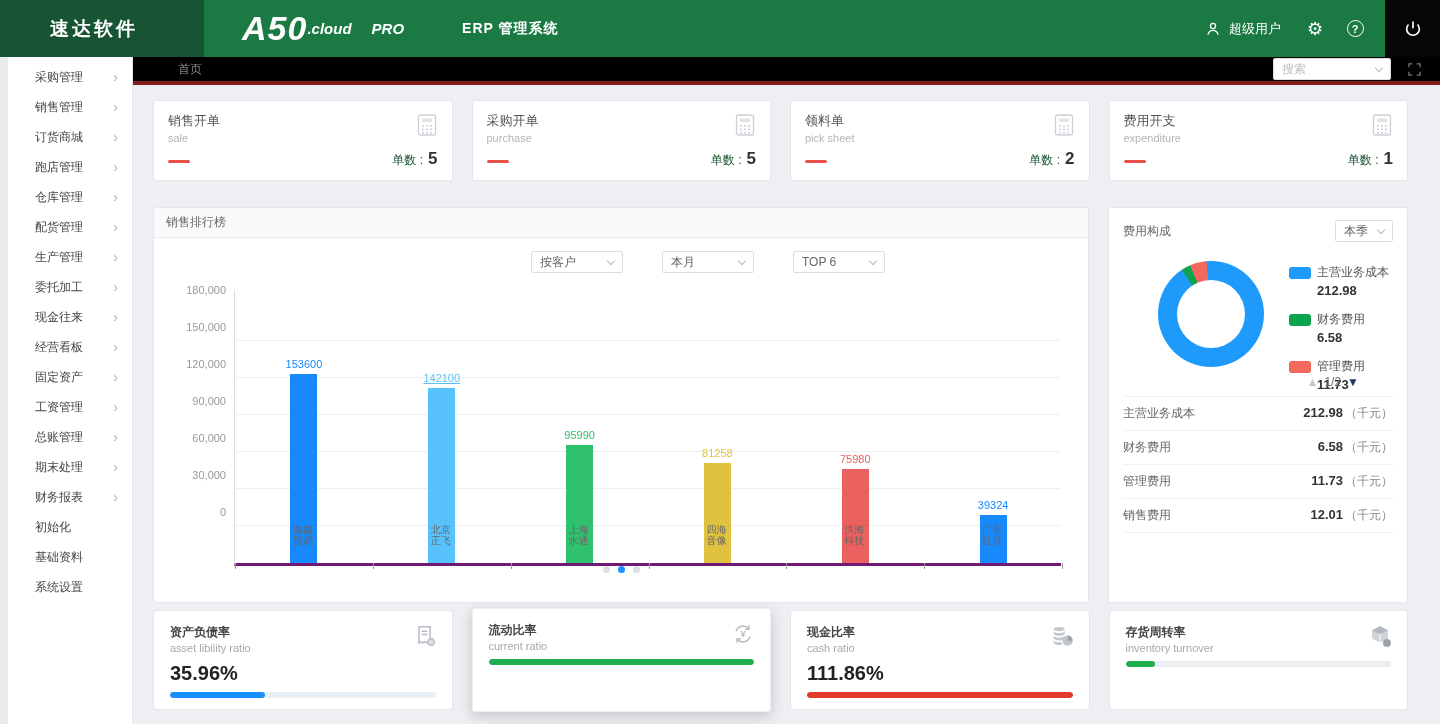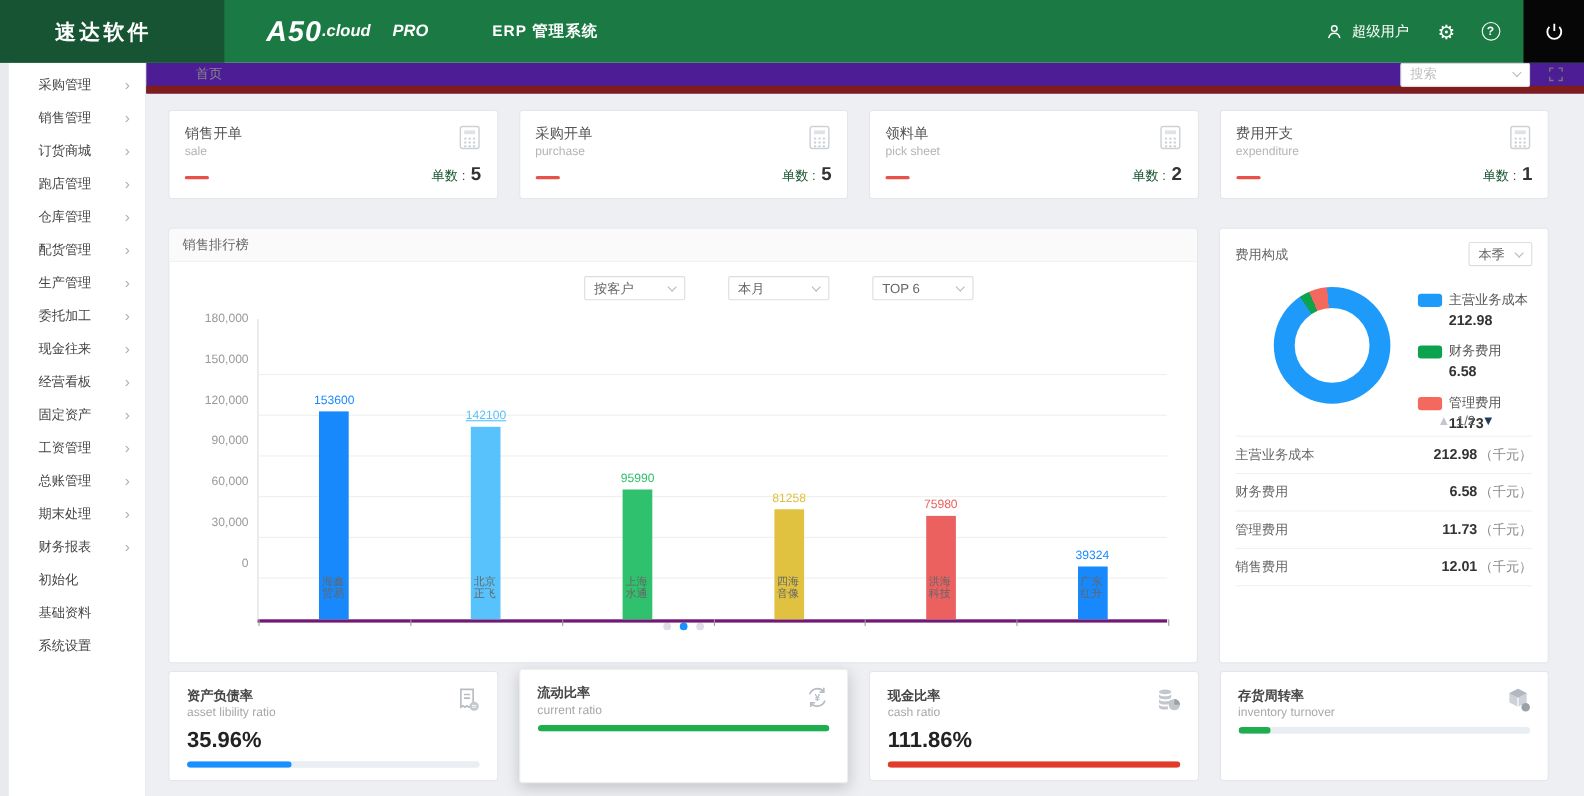--- a/index.html
+++ b/index.html
@@ -3,40 +3,40 @@
 <meta charset="utf-8">
 <style>
   *{box-sizing:border-box;margin:0;padding:0;}
   html,body{width:1440px;height:724px;}
   body{position:relative;font-family:"Liberation Sans","DejaVu Sans",sans-serif;background:#edeff2;overflow:hidden;}
 
   
   .header{position:absolute;top:0;left:0;right:0;height:57px;display:flex;align-items:stretch;background:var(--brand,#1b7a43);z-index:9;}
   .logo{width:204px;background:var(--brand-dark,#175433);color:#fff;font-size:19px;font-weight:bold;letter-spacing:3px;display:flex;align-items:center;padding-left:50px;}
   .brand{display:flex;align-items:center;color:#fff;margin-left:38px;}
-  .brand-a50{font-size:26px;font-weight:bold;font-style:italic;letter-spacing:1px;}
+  .brand-a50{font-size:34px;font-weight:bold;font-style:italic;letter-spacing:1px;}
   .brand-cloud{font-size:15px;font-weight:bold;font-style:italic;}
   .brand-pro{font-size:15px;font-weight:bold;font-style:italic;margin-left:20px;}
   .brand-sys{font-size:14px;font-weight:bold;margin-left:58px;letter-spacing:1px;}
   .h-spacer{flex:1;}
   .h-user{display:flex;align-items:center;color:#ffffff;font-size:13px;gap:7px;cursor:pointer;}
   .h-ico{width:40px;display:flex;justify-content:center;align-items:center;color:#fff;cursor:pointer;}
   .gear{font-size:18px;line-height:1;}
   .help-circ{width:17px;height:17px;border:1.5px solid #fff;border-radius:50%;font-size:11px;font-weight:bold;display:flex;align-items:center;justify-content:center;}
   .power{width:55px;background:#060606;display:flex;align-items:center;justify-content:center;margin-left:10px;cursor:pointer;}
 
   
   .sidebar{position:absolute;top:57px;left:0;bottom:0;width:133px;background:#fff;border-right:1px solid #e4e6e9;padding:5px 0 0 8px;}
   .side-scroll{position:absolute;left:0;top:0;bottom:0;width:8px;background:#e9eaec;}
   .side-item{height:30px;display:flex;align-items:center;justify-content:space-between;padding:0 14px 0 27px;font-size:12px;color:#444;cursor:pointer;}
   .si-chev{color:#b0b0b0;font-size:14px;line-height:1;}
 
   
   .content{position:absolute;top:57px;left:133px;right:0;bottom:0;background:#edeff2;}
-  .crumb-bar{height:28px;background:#4c1d95;border-bottom:7px solid #7f1d1d;display:flex;align-items:center;padding:0 18px 0 45px;font-size:12px;color:#888;}
+  .crumb-bar{height:28px;background:#000000;border-bottom:4px solid #7f1d1d;display:flex;align-items:center;padding:0 18px 0 45px;font-size:12px;color:#888;}
   .search-select{margin-left:auto;width:118px;height:22px;border:1px solid #ddd;border-radius:2px;display:flex;align-items:center;justify-content:space-between;padding:0 8px;color:#c0c0c0;font-size:12px;background:#fff;cursor:pointer;}
   .caret{width:6px;height:6px;border-right:1px solid #b9b9b9;border-bottom:1px solid #b9b9b9;transform:rotate(45deg);margin-top:-3px;}
   .fullscreen{margin-left:16px;cursor:pointer;display:flex;align-items:center;}
 
   .main{padding:15px 32px 0 20px;}
   .row{display:flex;gap:19px;}
 
   
   .stat-card{flex:1;height:81px;background:#fff;border:1px solid #e4e6ea;border-radius:3px;position:relative;padding:11px 14px;cursor:pointer;}
   .sc-title{font-size:13px;color:#555;}

